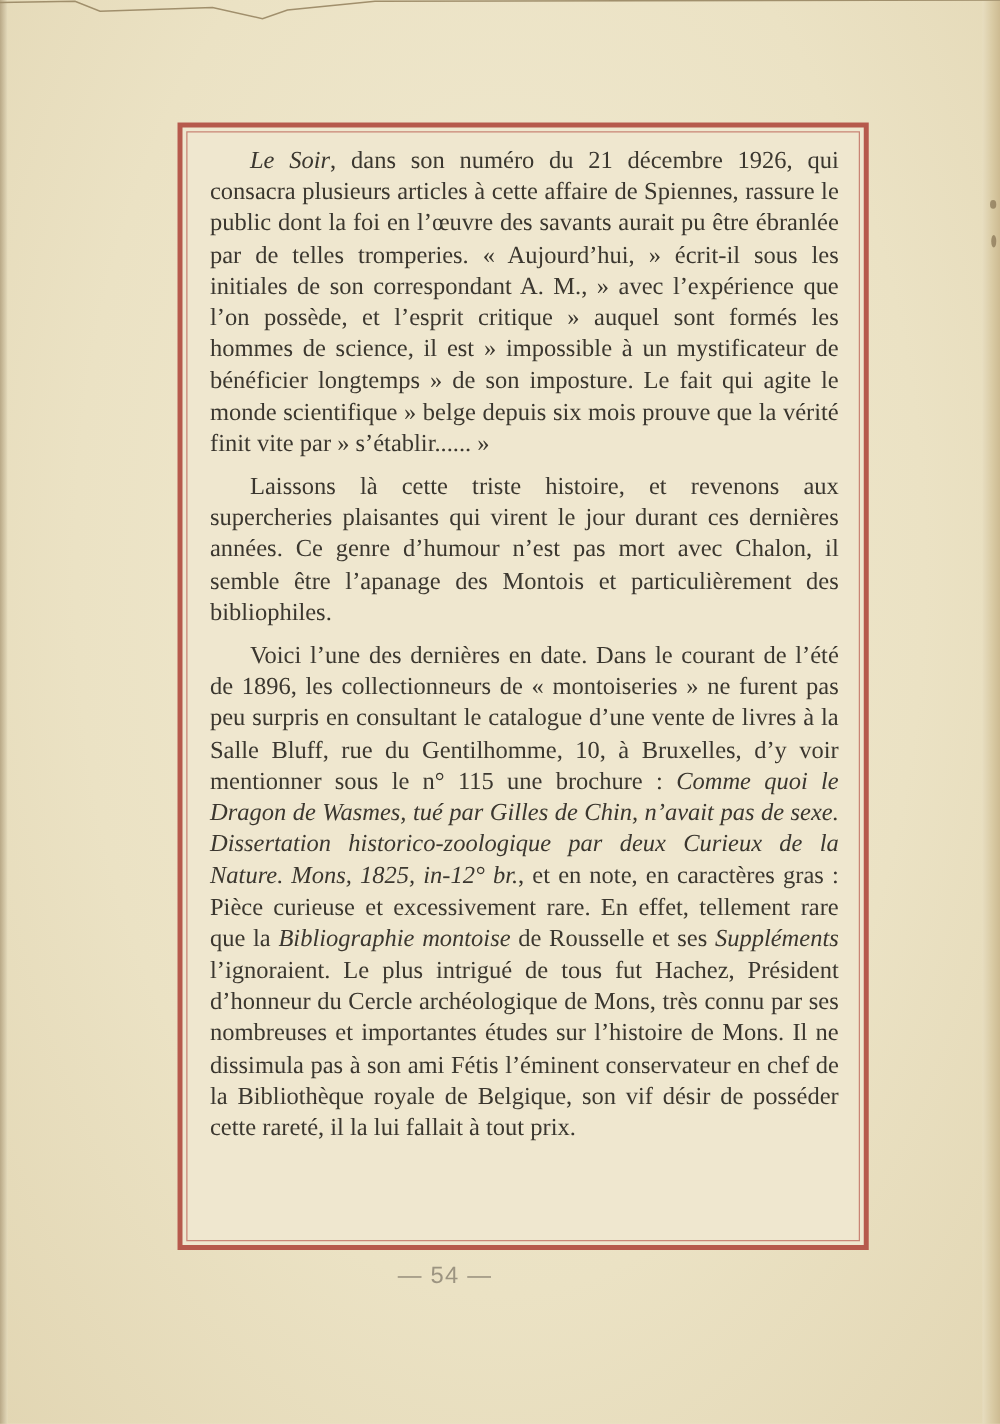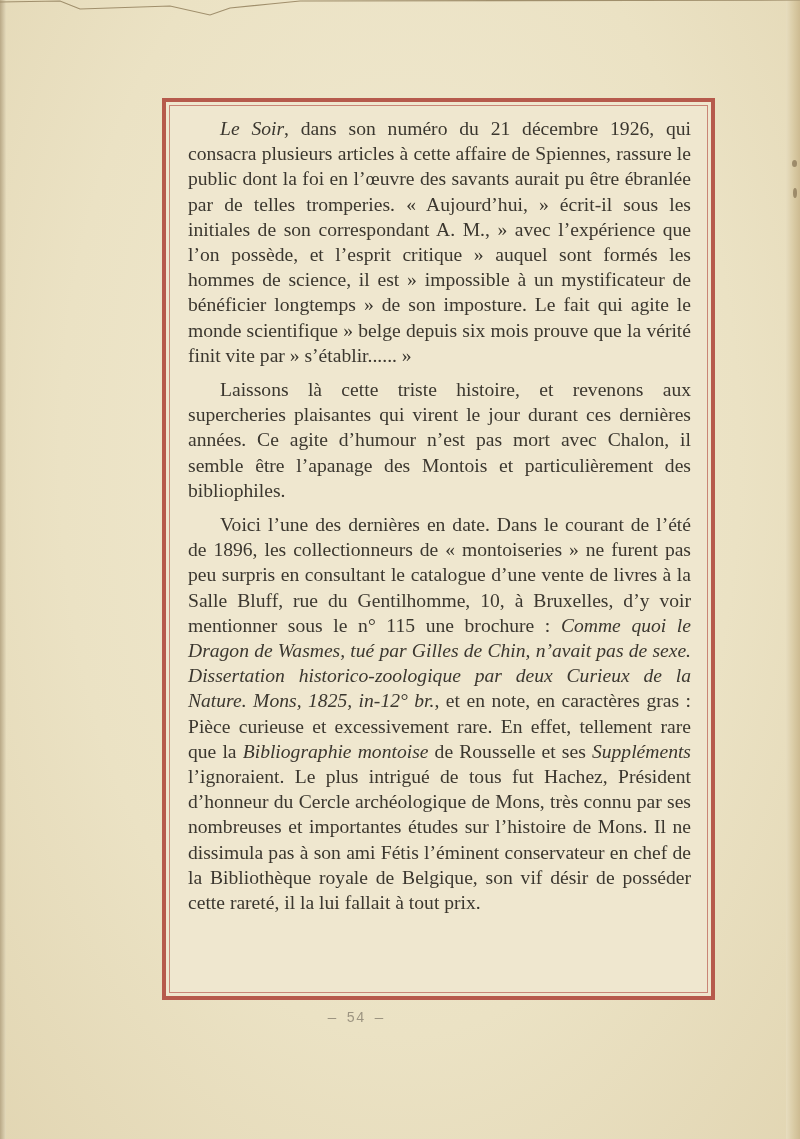--- a/index.html
+++ b/index.html
@@ -35,21 +35,20 @@
     }
     .frame {
       position: absolute;
       left: 142px;
       top: 98px;
       width: 553px;
       height: 902px;
       box-sizing: border-box;
       border: 4px solid #b65a4c;
       background: #efe7cf;
-      margin-left: 20px;
     }
     .frame-inner {
       position: absolute;
       left: 3px; top: 3px; right: 3px; bottom: 3px;
       border: 1px solid #c98576;
     }
     .text {
       position: absolute;
       left: 22px;
       top: 14px;
@@ -68,22 +67,22 @@
     .text p.last {
       margin-bottom: 0;
     }
     .it { font-style: italic; }
     .page-number {
       position: absolute;
       top: 1010px;
       left: 0;
       width: 712px;
       text-align: center;
-      font-family: Liberation Mono, monospace;
-      font-size: 14px;
+      font-family: Liberation Sans, sans-serif;
+      font-size: 19px;
       color: #9c9481;
       letter-spacing: 1px;
     }
     .spot {
       position: absolute;
       border-radius: 50%;
       background: rgba(110, 90, 60, 0.55);
     }
   </style>
 </head>
@@ -95,18 +94,18 @@
   <path d="M0 2 L60 1 L80 9 L170 6 L210 15 L230 8 L270 4 L300 1 L800 0" fill="none" stroke="#a08f6c" stroke-width="1.2"></path>
 </svg>
 
 <span class="spot" style="left:792px; top:160px; width:5px; height:7px;"></span>
 <span class="spot" style="left:793px; top:188px; width:4px; height:10px;"></span>
 
 <div class="frame">
   <div class="frame-inner"></div>
   <div class="text">
     <p><span class="it">Le Soir</span><span>, dans son numéro du 21 décembre 1926, qui consacra plusieurs articles à cette affaire de Spiennes, rassure le public dont la foi en l’œuvre des savants aurait pu être ébranlée par de telles tromperies. « Aujourd’hui, » écrit-il sous les initiales de son correspondant A. M., » avec l’expérience que l’on possède, et l’esprit critique » auquel sont formés les hommes de science, il est » impossible à un mystificateur de bénéficier longtemps » de son imposture. Le fait qui agite le monde scientifique » belge depuis six mois prouve que la vérité finit vite par » s’établir...... »</span></p>
-    <p><span>Laissons là cette triste histoire, et revenons aux supercheries plaisantes qui virent le jour durant ces dernières années. Ce agite d’humour n’est pas mort avec Chalon, il semble être l’apanage des Montois et particulièrement des bibliophiles.</span></p>
+    <p><span>Laissons là cette triste histoire, et revenons aux supercheries plaisantes qui virent le jour durant ces dernières années. Ce genre d’humour n’est pas mort avec Chalon, il semble être l’apanage des Montois et particulièrement des bibliophiles.</span></p>
     <p><span>Voici l’une des dernières en date. Dans le courant de l’été de 1896, les collectionneurs de « montoiseries » ne furent pas peu surpris en consultant le catalogue d’une vente de livres à la Salle Bluff, rue du Gentilhomme, 10, à Bruxelles, d’y voir mentionner sous le n° 115 une brochure : </span><span class="it">Comme quoi le Dragon de Wasmes, tué par Gilles de Chin, n’avait pas de sexe. Dissertation historico-zoologique par deux Curieux de la Nature. Mons, 1825, in-12° br.</span><span>, et en note, en caractères gras : Pièce curieuse et excessivement rare. En effet, tellement rare que la </span><span class="it">Bibliographie montoise</span><span> de Rousselle et ses </span><span class="it">Suppléments</span><span> l’ignoraient. Le plus intrigué de tous fut Hachez, Président d’honneur du Cercle archéologique de Mons, très connu par ses nombreuses et importantes études sur l’histoire de Mons. Il ne dissimula pas à son ami Fétis l’éminent conservateur en chef de la Bibliothèque royale de Belgique, son vif désir de posséder cette rareté, il la lui fallait à tout prix.</span></p>
   </div>
 </div>
 
 <div class="page-number">— 54 —</div>
 
 </body></html>

